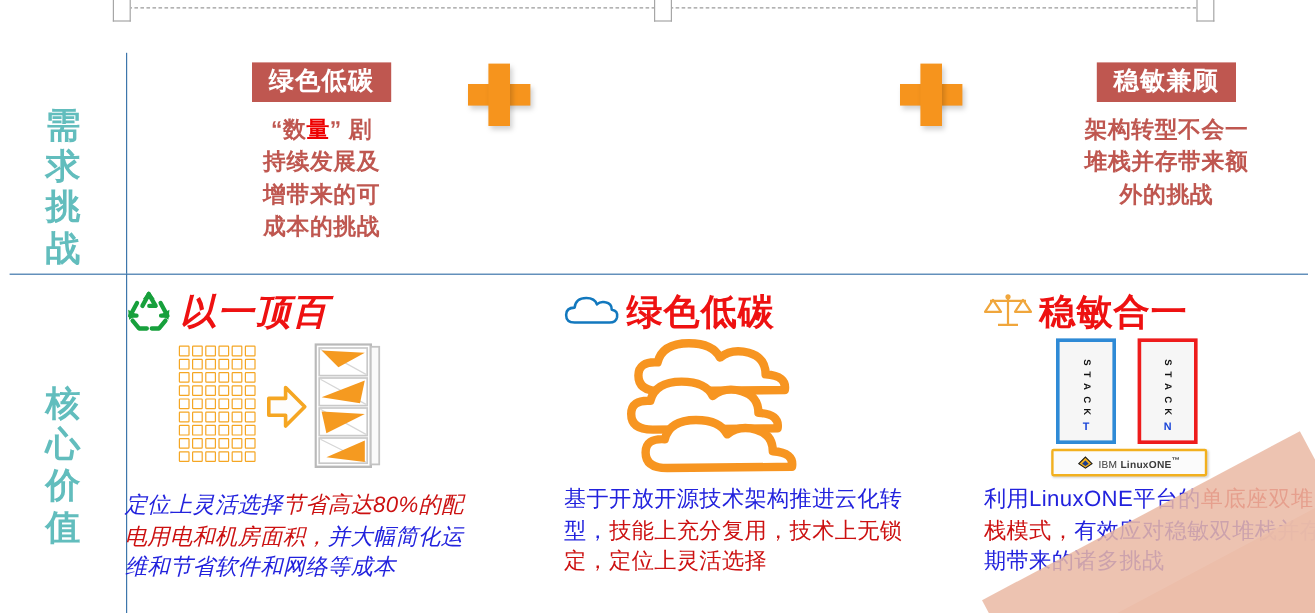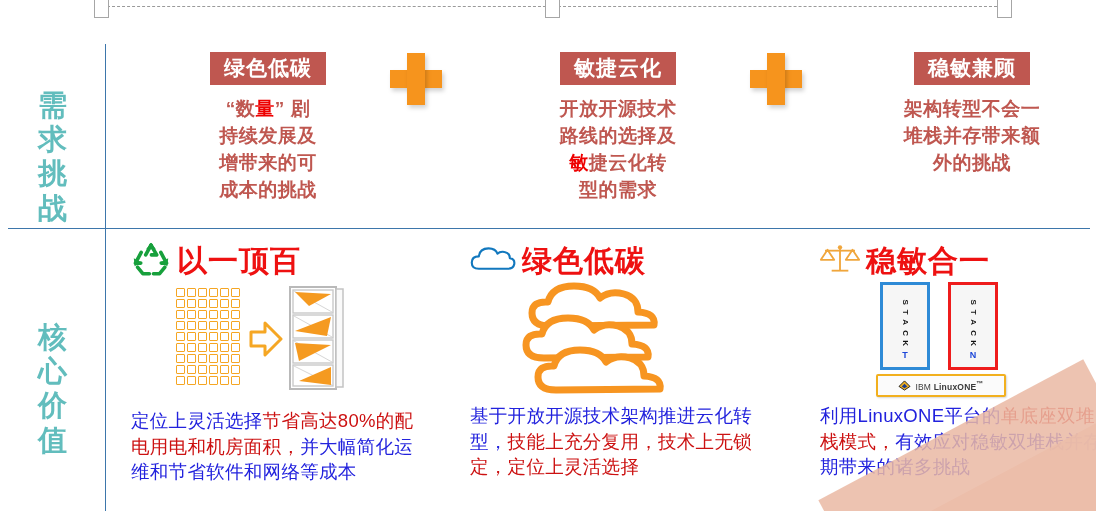--- a/index.html
+++ b/index.html
@@ -59,21 +59,21 @@
   .plus{position:absolute;width:52px;height:52px;}
   #plus-0{left:390px;top:53px;}
   #plus-1{left:750px;top:53px;}
   .plus i{position:absolute;background:#f6941d;display:block;
           filter:drop-shadow(2px 3px 2px rgba(0,0,0,.18));}
   .plus .hbar{left:0;top:17px;width:52px;height:18px;}
   .plus .vbar{left:17px;top:0;width:18px;height:52px;}
 
   
   .val{position:absolute;top:240px;width:300px;}
-  #val-0{left:131px;}
+  #val-0{left:104px;font-style:italic;}
   #val-1{left:470px;}
   #val-2{left:820px;}
   .val .head{display:flex;align-items:center;gap:6px;height:42px;}
   .val .head .title{
     color:#ee1111;font-size:30px;font-weight:bold;letter-spacing:1px;
     line-height:1;
   }
   .val .caption{
     font-size:18.5px;line-height:1.38;letter-spacing:.3px;
     color:#2222dd;font-weight:500;
@@ -150,29 +150,20 @@
     <span>值</span>
   </div>
 
   <div class="chal" id="chal-0">
     <div class="badge">绿色低碳</div>
     <div class="body">
         <div><span>“数</span><span class="hl">量</span><span>” 剧</span></div>
         <div><span>持续发展及</span></div>
         <div><span>增带来的可</span></div>
         <div><span>成本的挑战</span></div>
-      </div>
-  </div>
-  <div class="chal" id="chal-1">
-    <div class="badge">敏捷云化</div>
-    <div class="body">
-        <div><span>开放开源技术</span></div>
-        <div><span>路线的选择及</span></div>
-        <div><span class="hl">敏</span><span>捷云化转</span></div>
-        <div><span>型的需求</span></div>
       </div>
   </div>
   <div class="chal" id="chal-2">
     <div class="badge">稳敏兼顾</div>
     <div class="body">
         <div><span>架构转型不会一</span></div>
         <div><span>堆栈并存带来额</span></div>
         <div><span>外的挑战</span></div>
       </div>
   </div>

